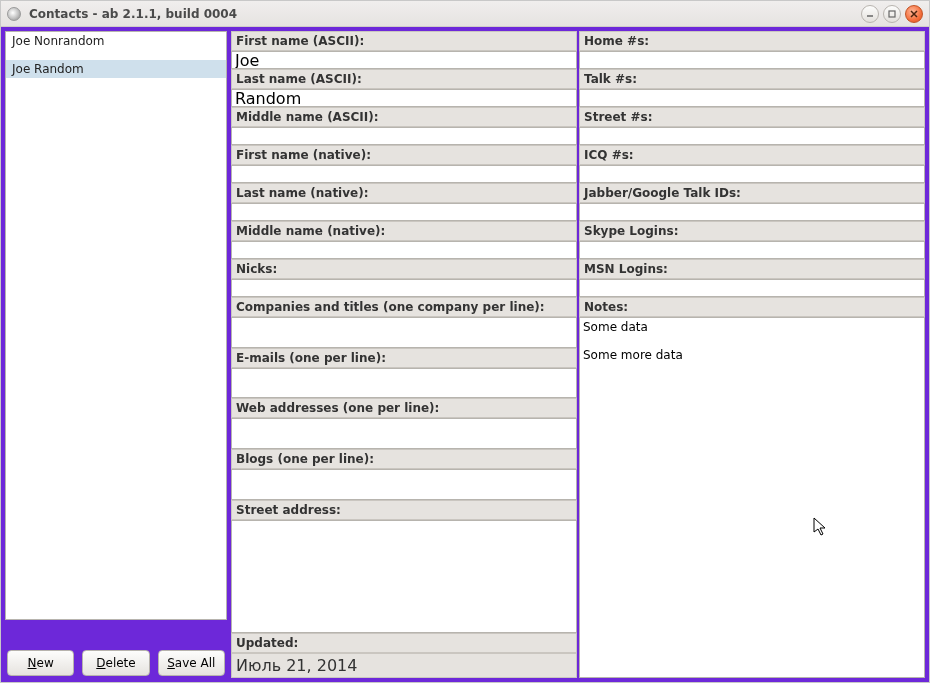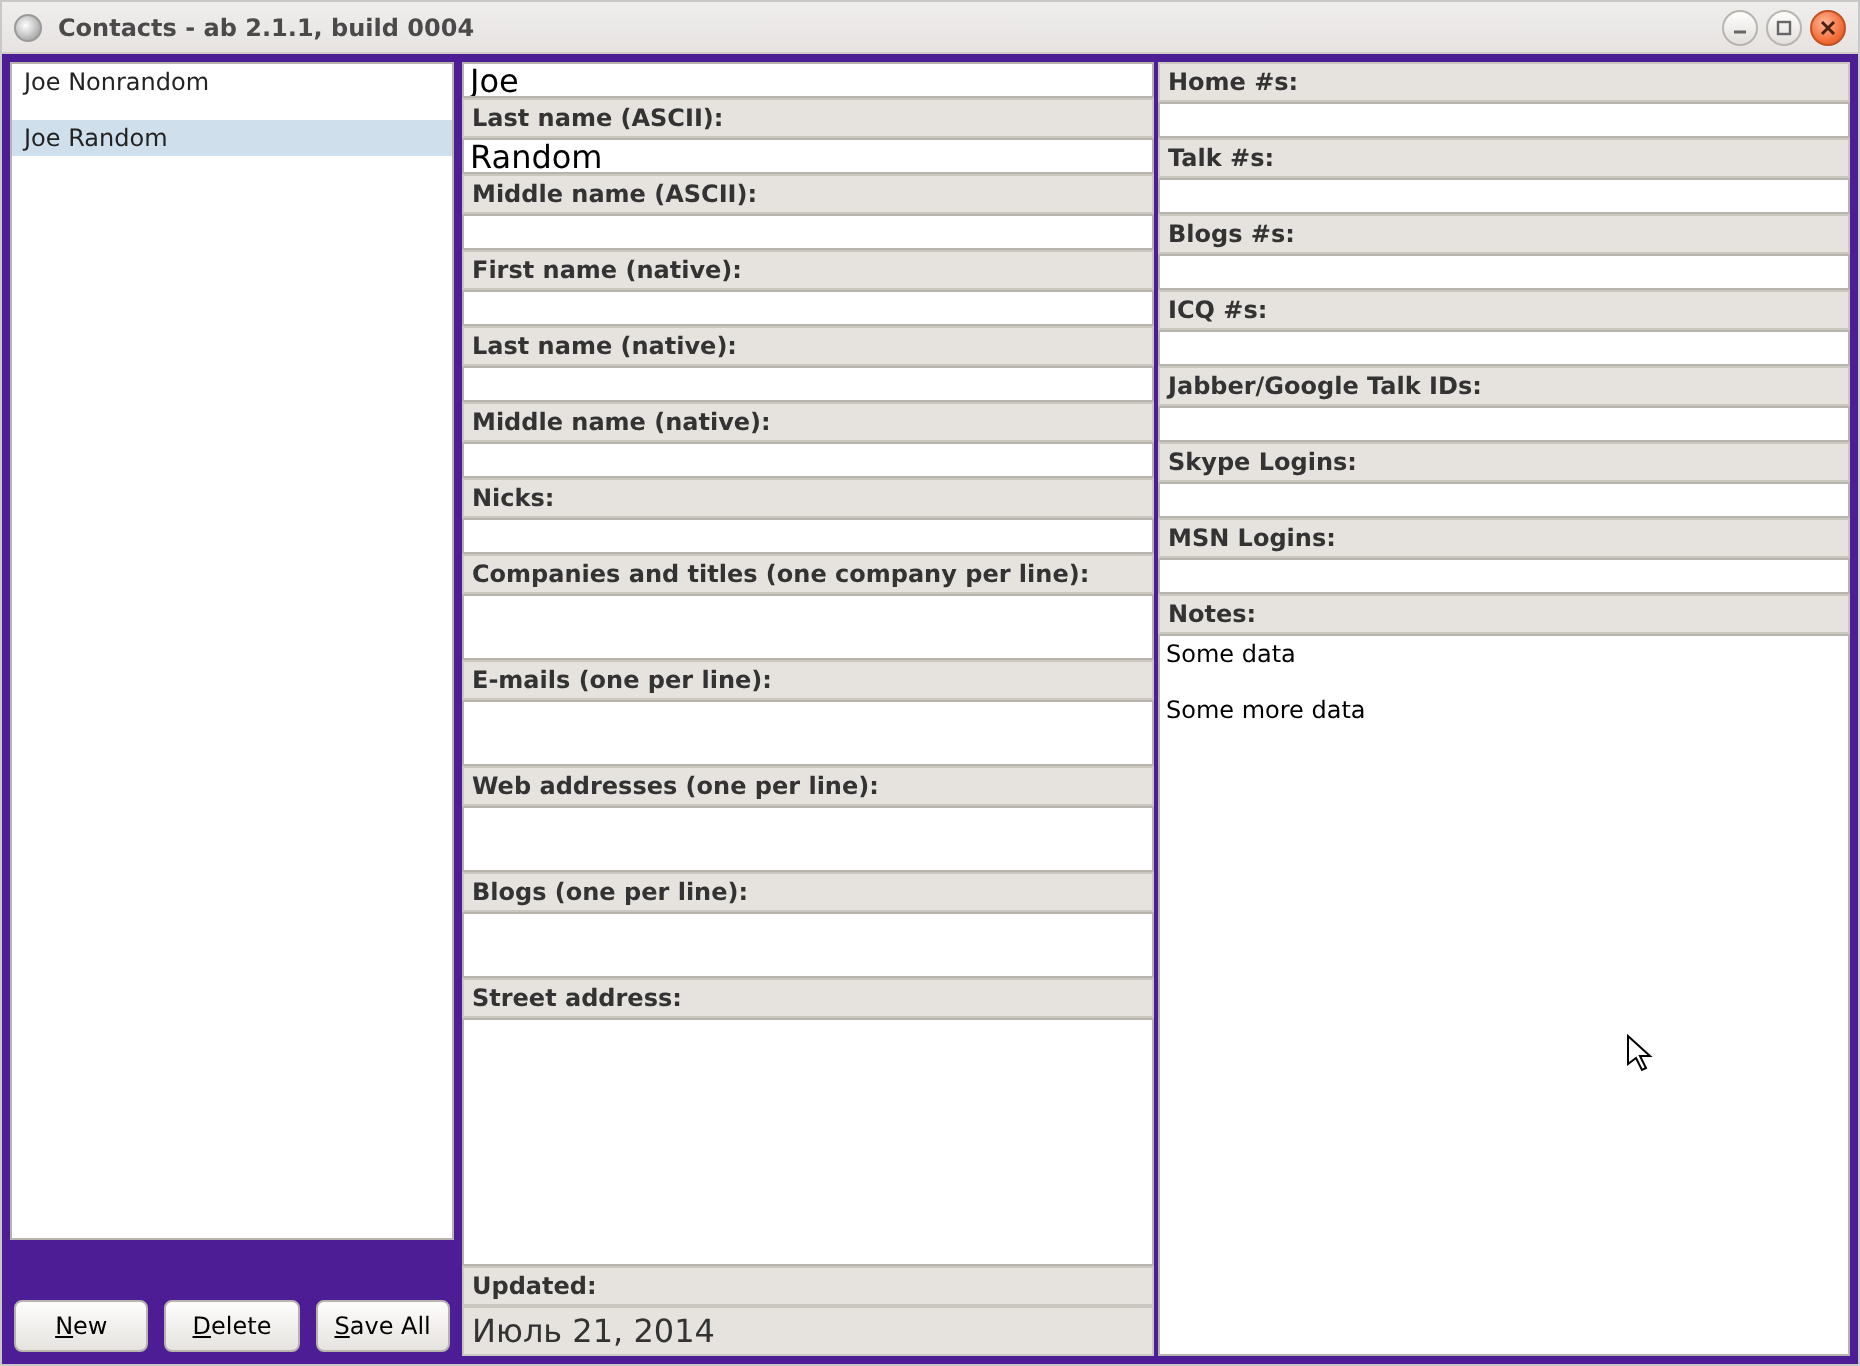--- a/index.html
+++ b/index.html
@@ -1,17 +1,17 @@
 <!DOCTYPE html>
 <html><head>
 <meta charset="utf-8">
 <style>
   * { box-sizing: border-box; }
   html, body { margin: 0; padding: 0; font-family: "DejaVu Sans", "Liberation Sans", Arial, sans-serif; font-size: 12px; color: #222; background: #f2f1f0; }
-  .window { width: 930px; height: 683px; background: #4c1d95; display: flex; flex-direction: column; border: 1px solid #c8c8c8; position: relative; }
+  .window { width: 930px; height: 683px; background: #6d28d9; display: flex; flex-direction: column; border: 1px solid #c8c8c8; position: relative; }
   .titlebar { height: 26px; background: linear-gradient(to bottom, #f0eeed, #e6e3e1); display: flex; align-items: center; padding: 0 6px; border-bottom: 1px solid #d0ccc8; }
   .titlebar .app-icon { width: 14px; height: 14px; border-radius: 50%; background: radial-gradient(circle at 40% 40%, #fff, #bbb 60%, #888 100%); border: 1px solid #9a9a9a; margin-right: 8px; }
   .titlebar .title { font-weight: bold; color: #4a4a4a; flex: 1; }
   .win-controls { display: flex; gap: 4px; }
   .win-btn { width: 18px; height: 18px; border-radius: 50%; border: 1px solid #b8b4af; background: linear-gradient(to bottom, #fdfdfc, #e3e0dc); display: flex; align-items: center; justify-content: center; font-size: 10px; color: #6a6a6a; cursor: pointer; }
   .win-btn.close { background: radial-gradient(circle at 40% 35%, #ffb89a, #f46f3c 60%, #d94f1f 100%); border-color: #c25224; color: #5a2a12; }
   .win-btn svg { width: 10px; height: 10px; }
 
   .body { flex: 1; display: flex; padding: 4px; gap: 4px; min-height: 0; }
   .left-pane { width: 222px; display: flex; flex-direction: column; gap: 26px; }
@@ -68,20 +68,21 @@
         </div>
       <div class="btn-row">
         <button class="btn"><span><u>N</u><span>ew</span></span></button>
         <button class="btn"><span><u>D</u><span>elete</span></span></button>
         <button class="btn"><span><u>S</u><span>ave All</span></span></button>
       </div>
     </div>
 
     <div class="right-pane">
       <div class="col">
+        <div class="lbl">First name (ASCII):</div>
         <input class="inp" value="Joe" style="">
         <div class="lbl">Last name (ASCII):</div>
         <input class="inp" value="Random" style="">
         <div class="lbl">Middle name (ASCII):</div>
         <input class="inp" value="" style="">
         <div class="lbl">First name (native):</div>
         <input class="inp" value="" style="">
         <div class="lbl">Last name (native):</div>
         <input class="inp" value="" style="">
         <div class="lbl">Middle name (native):</div>
@@ -100,21 +101,21 @@
         <textarea class="ta street" style=""></textarea>
         <div class="lbl">Updated:</div>
         <div class="readonly">Июль 21, 2014</div>
       </div>
 
       <div class="col">
         <div class="lbl">Home #s:</div>
         <input class="inp" value="" style="">
         <div class="lbl">Talk #s:</div>
         <input class="inp" value="" style="">
-        <div class="lbl">Blogs #s:</div>
+        <div class="lbl">Street #s:</div>
         <input class="inp" value="" style="">
         <div class="lbl">ICQ #s:</div>
         <input class="inp" value="" style="">
         <div class="lbl">Jabber/Google Talk IDs:</div>
         <input class="inp" value="" style="">
         <div class="lbl">Skype Logins:</div>
         <input class="inp" value="" style="">
         <div class="lbl">MSN Logins:</div>
         <input class="inp" value="" style="">
         <div class="lbl">Notes:</div>

